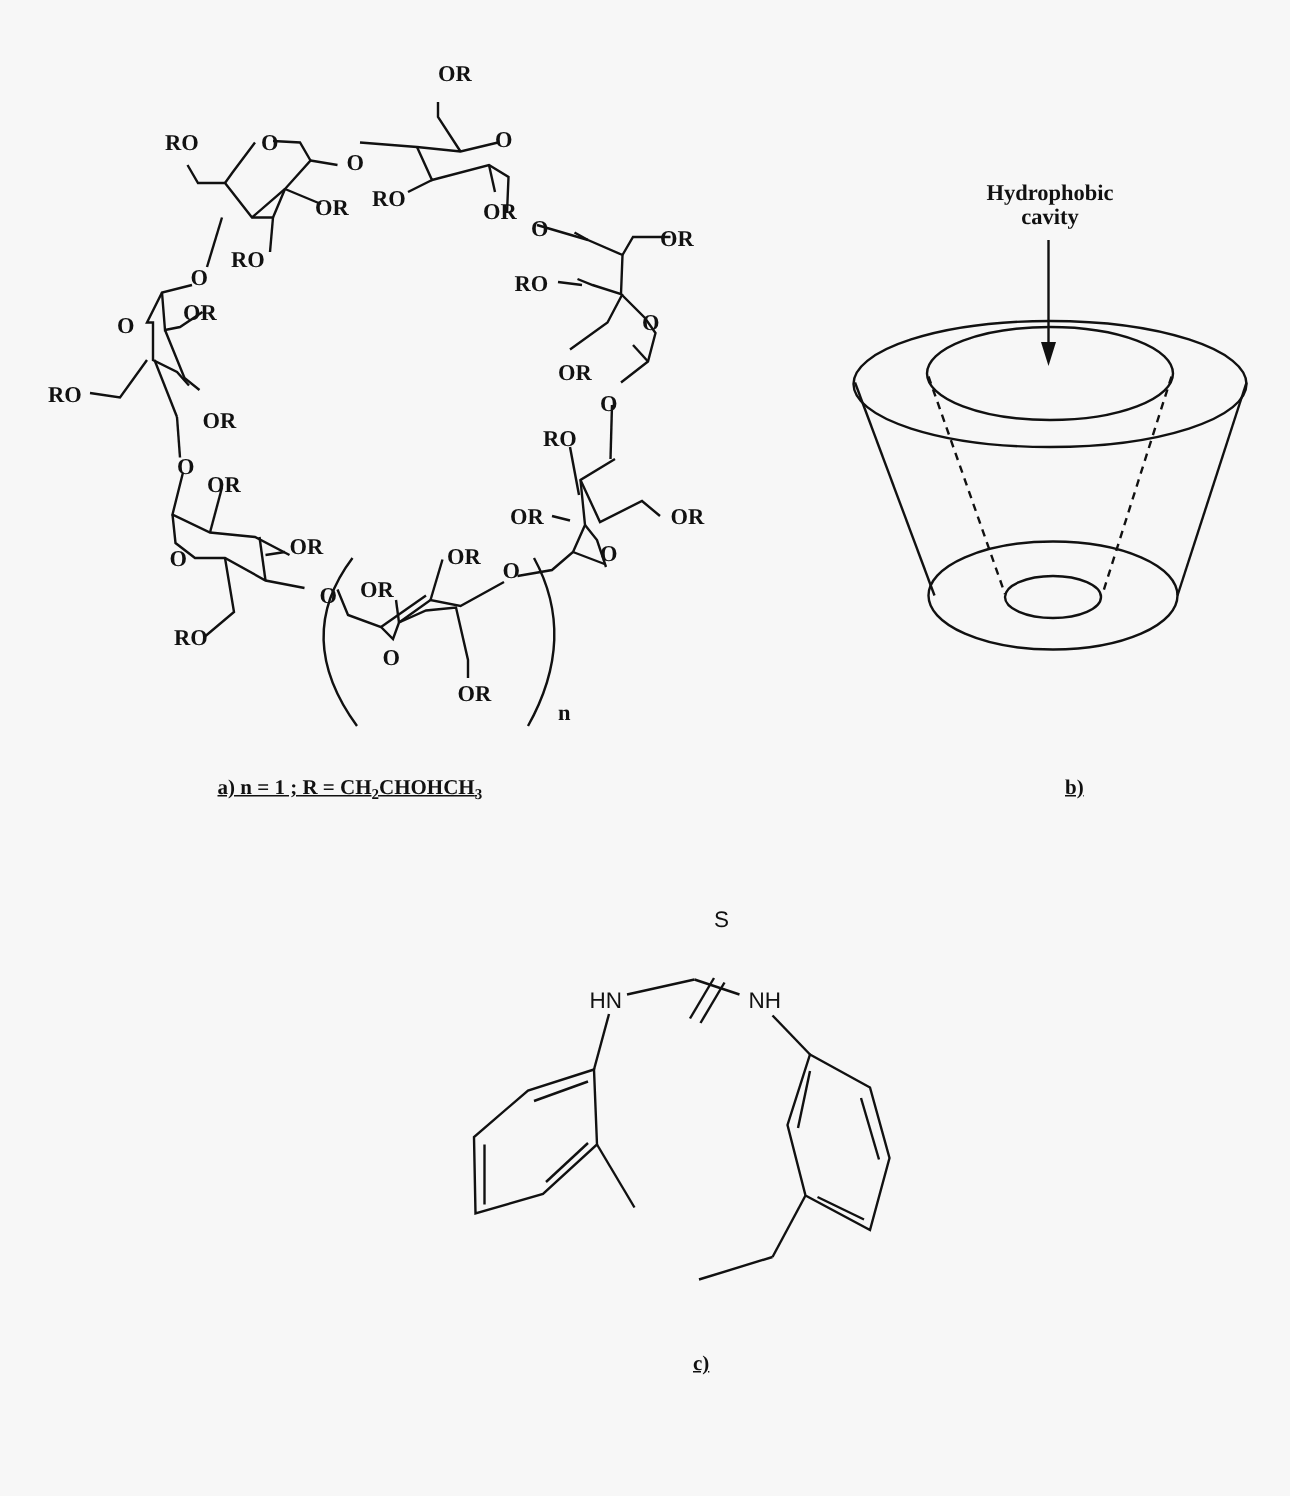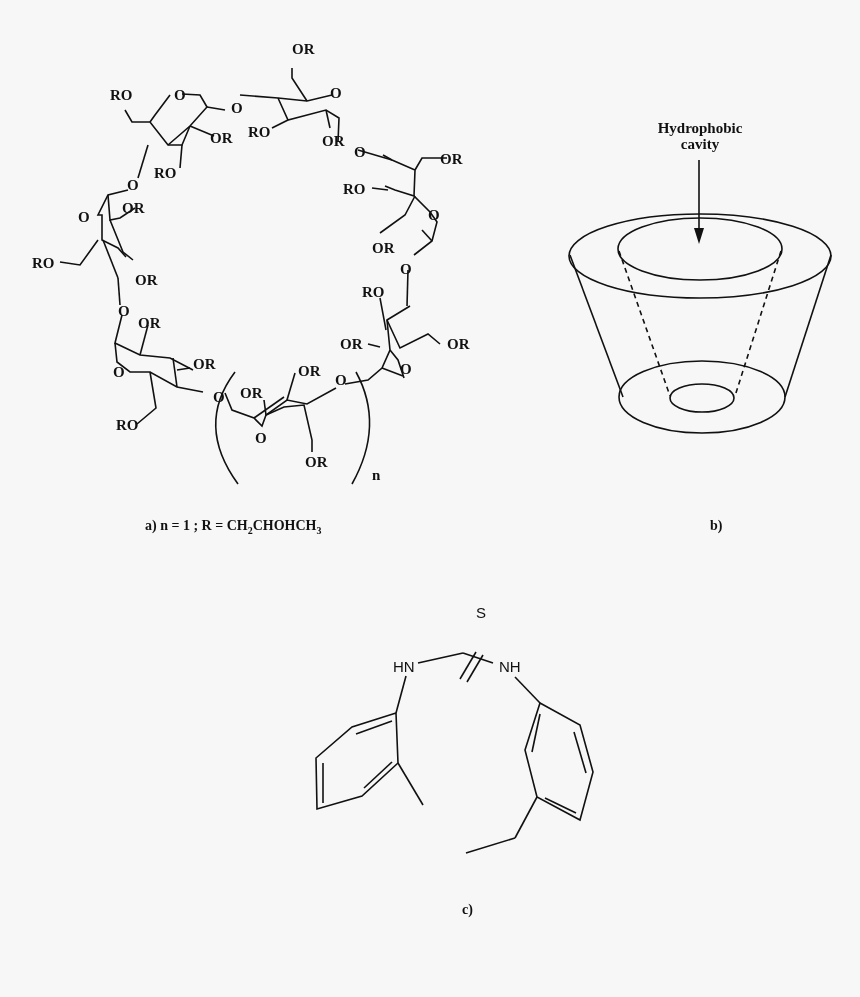--- a/index.html
+++ b/index.html
@@ -1,21 +1,21 @@
 <!DOCTYPE html>
 <html><head>
   <meta charset="utf-8">
   <style>
     html, body { margin: 0; padding: 0; background: #f7f7f7; }
     body { width: 860px; height: 997px; position: relative; overflow: hidden; font-family: "Liberation Serif", serif; }
     svg { position: absolute; left: 0; top: 0; }
     .lbl { font-family: "Liberation Serif", serif; font-weight: bold; font-size: 15px; fill: #111; }
     .lbl-sans { font-family: "Liberation Sans", sans-serif; font-size: 15px; fill: #111; }
     .bond { stroke: #111; stroke-width: 1.6; fill: none; }
-    .caption { position: absolute; font-family: "Liberation Serif", serif; font-weight: bold; font-size: 14px; color: #111; }
+    .caption { position: absolute; font-family: "Liberation Serif", serif; font-weight: bold; font-size: 14px; color: #111; text-decoration: underline; }
     .caption sub { font-size: 10px; }
   </style>
 </head>
 <body>
 
 <svg width="860" height="997" viewBox="0 0 860 997">
 
   <g>
 
     <polyline class="bond" points="240,95 278,98 307,101 332,95"></polyline>

